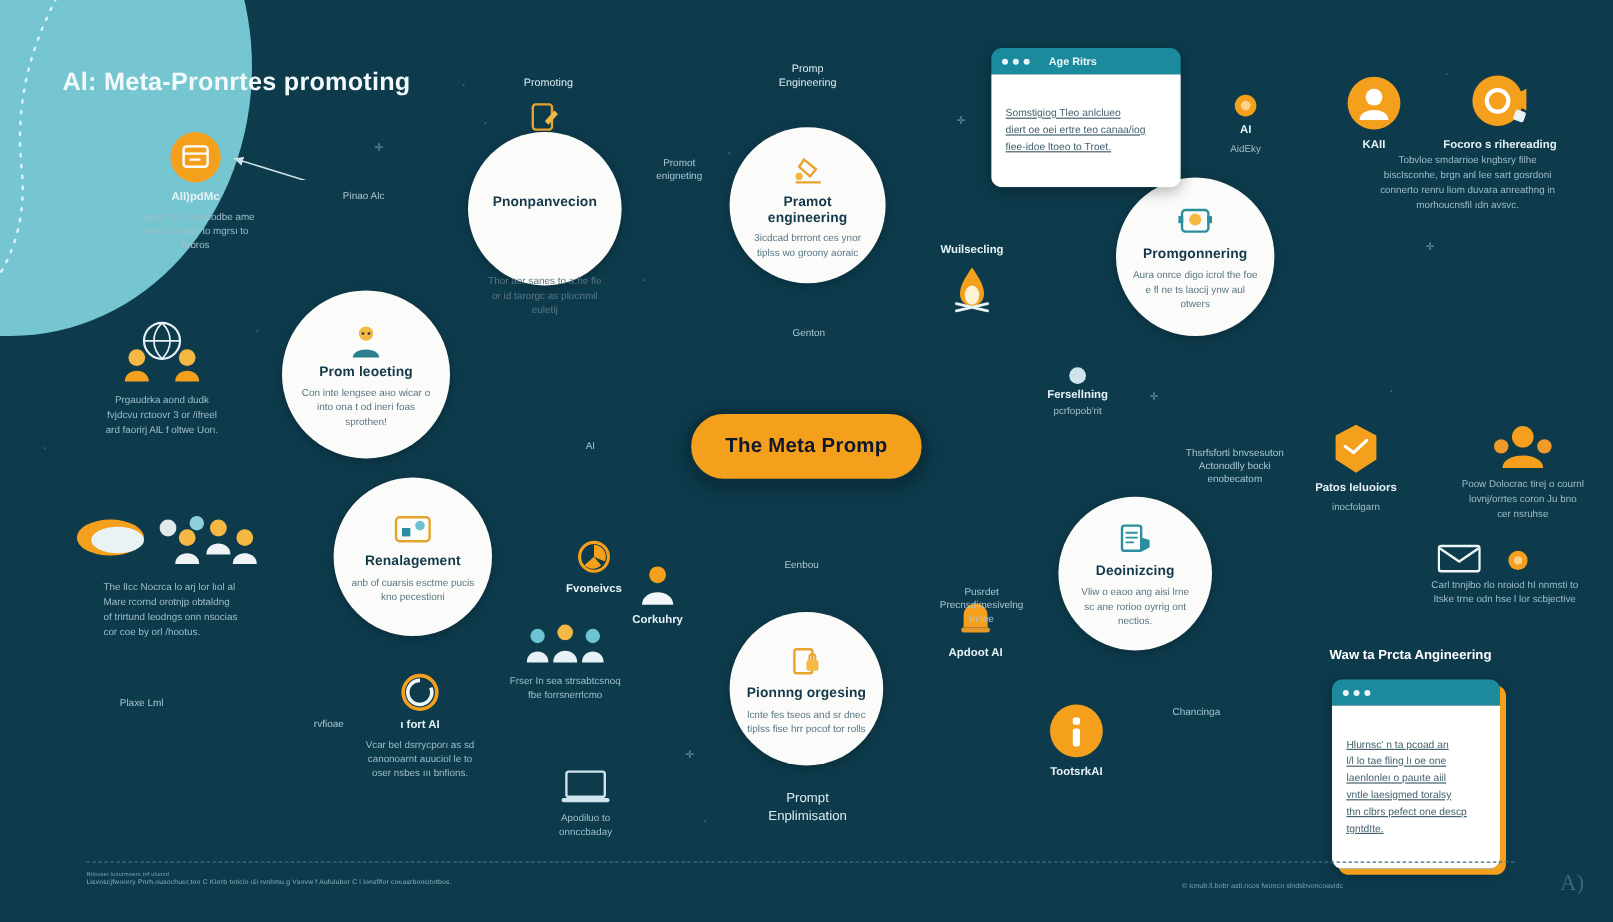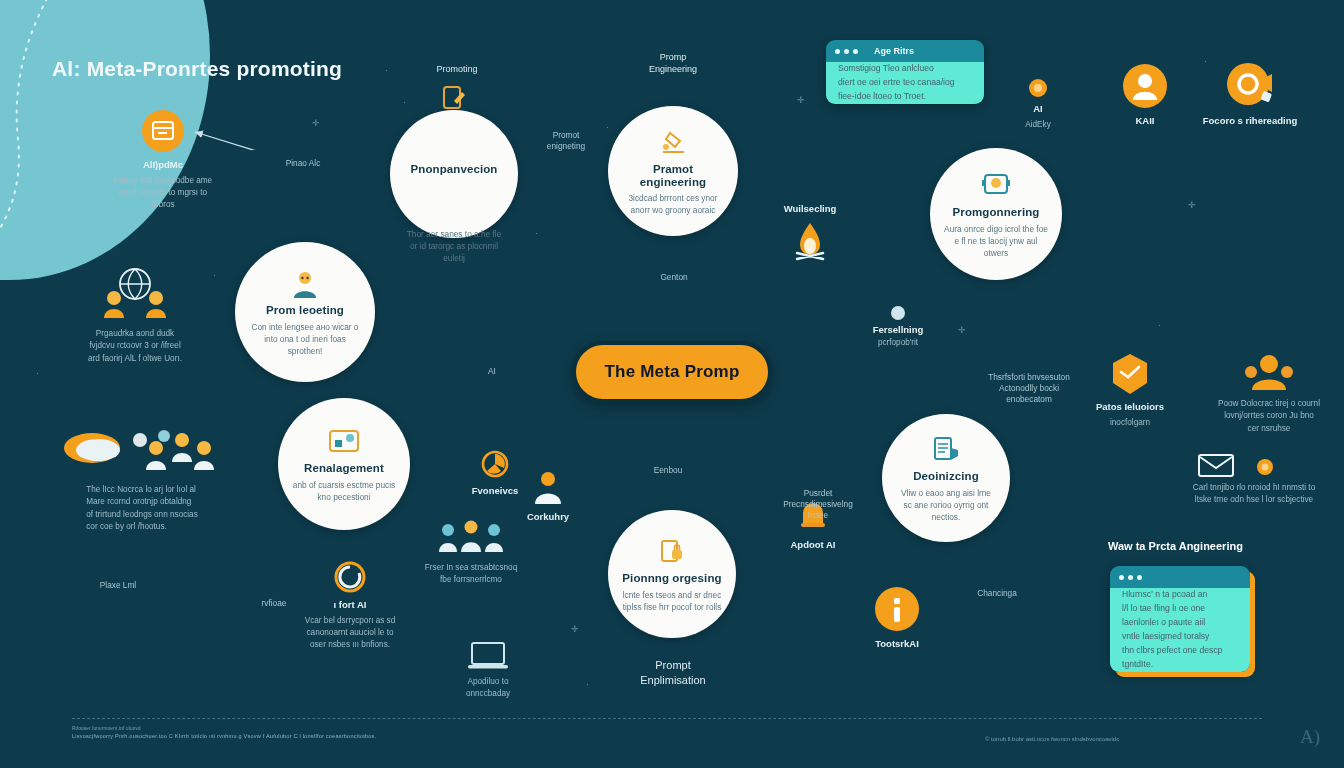--- a/index.html
+++ b/index.html
@@ -108,23 +108,24 @@
   .card .bar {
     height: 22px; background: #1b8a9c;
     display: flex; align-items: center; gap: 4px;
     padding: 0 9px;
   }
   .card .bar .dot { width: 5px; height: 5px; border-radius: 50%; background: #eaf6f8; }
   .card .bar .cap {
     margin-left: 12px; font-size: 9px; color: #eef8fa; font-weight: bold;
   }
   .card .body {
-    background: #5eead4; padding: 0 12px;
+    background: #ffffff; padding: 26px 12px;
     font-size: 8.6px; color: #44626e; line-height: 1.62;
     white-space: pre-line;
+    text-decoration: underline;
   }
   .card.accent { box-shadow: 5px 5px 0 #f5a01d, 0 3px 12px rgba(0,0,0,.32); }
 
   .cardtitle {
     position: absolute;
     font-size: 11px; font-weight: bold; color: #ffffff;
   }
 
   
   #page-title {
@@ -328,21 +329,21 @@
 
   <div class="circ" style="left:608px;top:106px;width:130px;height:130px;">
     <div class="ic">
       <svg width="30" height="28" viewBox="0 0 30 28">
         <path d="M12 4 L22 12 L17 18 L8 10 Z" fill="none" stroke="#e8a32c" stroke-width="2"></path>
         <path d="M5 23 L26 23" stroke="#e8a32c" stroke-width="2"></path>
         <circle cx="8" cy="18" r="3" fill="#f5b843"></circle>
       </svg>
     </div>
     <div class="ttl">Pramot engineering</div>
-    <div class="dsc">3icdcad brrront ces ynor anorr wo groony aoraic</div>
+    <div class="dsc">3icdcad brrront ces ynor tiplss wo groony aoraic</div>
   </div>
 
   <div class="circ" style="left:930px;top:148px;width:132px;height:132px;">
     <div class="ic">
       <svg width="30" height="28" viewBox="0 0 30 28">
         <rect x="4" y="3" width="22" height="18" rx="3" fill="none" stroke="#2c8fa0" stroke-width="2"></rect>
         <circle cx="15" cy="11" r="5" fill="#f5b843"></circle>
         <rect x="1" y="8" width="4" height="6" fill="#2c8fa0"></rect>
           <rect x="25" y="8" width="4" height="6" fill="#2c8fa0"></rect>
       </svg>
@@ -452,20 +453,24 @@
 
   <div class="iconnode" style="left:1190px;top:62px;width:120px;">
     <svg width="48" height="48" viewBox="0 0 48 48">
       <circle cx="22" cy="22" r="21" fill="#f5a01d"></circle>
       <circle cx="22" cy="22" r="9" fill="none" stroke="#fff" stroke-width="3.5"></circle>
       <path d="M38 16 L46 12 L46 30 L38 26 Z" fill="#f5a01d"></path>
       <rect x="36" y="30" width="9" height="9" rx="2" fill="#e9f3f6" transform="rotate(20 40 34)"></rect>
     </svg>
     <div class="lbl">Focoro s rihereading</div>
   </div>
+  <div class="sub" style="position:absolute;left:1108px;top:128px;width:230px;font-size:8.2px;color:#9fbdc9;line-height:1.52;text-align:center;white-space:pre-line;">Tobvloe smdarrioe kngbsry filhe
+bisclsconhe, brgn anl lee sart gosrdoni
+connerto renru liom duvara anreathng in
+morhoucnsfil ıdn avsvc.</div>
 
   <div class="iconnode" style="left:775px;top:203px;width:70px;">
     <div class="lbl" style="margin:0 0 4px 0;">Wuilsecling</div>
     <svg width="42" height="44" viewBox="0 0 42 44">
       <path d="M21 4 C28 14 31 20 31 26 a10 10 0 0 1-20 0 C11 20 14 14 21 4 Z" fill="#f5a01d"></path>
       <ellipse cx="21" cy="27" rx="6" ry="8" fill="#fdf2d6"></ellipse>
       <path d="M8 40 L34 34 M8 34 L34 40" stroke="#e9f3f6" stroke-width="2.4" stroke-linecap="round"></path>
     </svg>
   </div>
 

